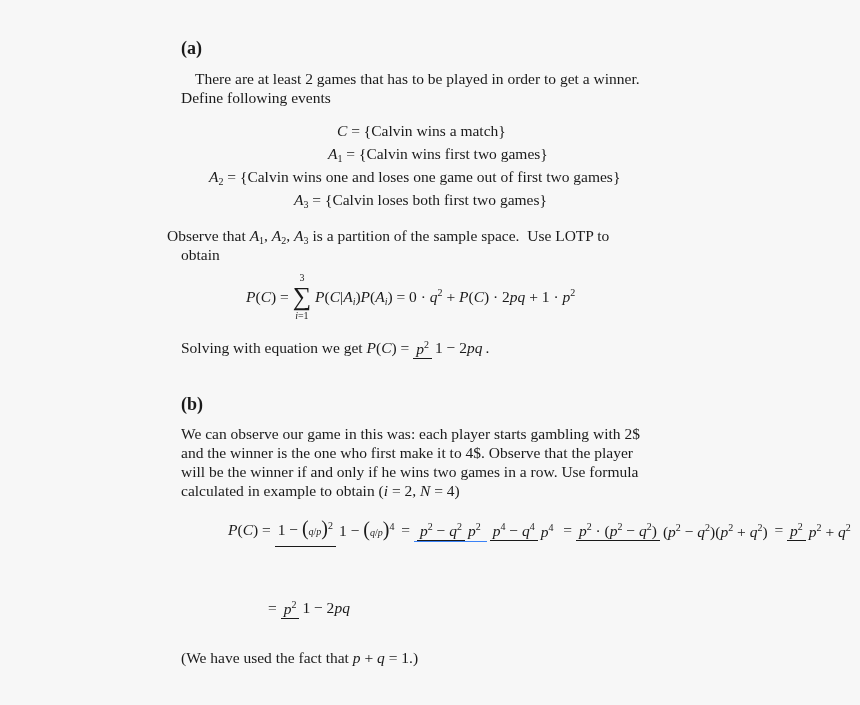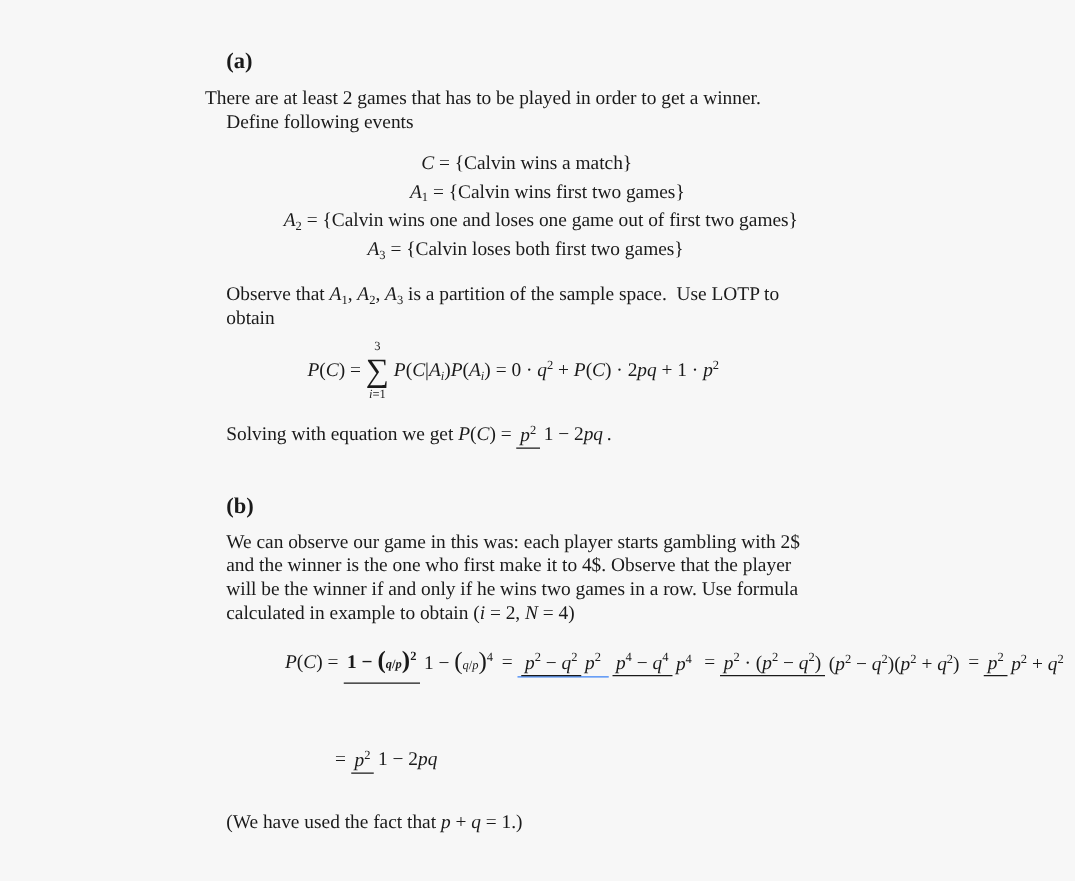--- a/index.html
+++ b/index.html
@@ -15,29 +15,29 @@
   .frac { display:inline-flex; flex-direction:row; align-items:center; vertical-align:middle; }
   .frac .num { padding:0 3px; border-bottom:1px solid #1a1a1a; line-height:18px; }
   .frac .den { padding:0 3px; line-height:18px; }
   .small { font-size:10px; }
   .sum { font-size:26px; line-height:26px; }
 </style>
 </head>
 <body>
 
 <div class="abs head" style="left:181px;top:38px;">(a)</div>
-<div class="abs txt" style="left:164px;top:69px;">There are at least 2 games that has to be played in order to get a winner.</div>
+<div class="abs txt" style="left:195px;top:69px;">There are at least 2 games that has to be played in order to get a winner.</div>
 <div class="abs txt" style="left:181px;top:88px;">Define following events</div>
 
 <div class="abs m" style="left:337px;top:122px;"><i>C</i> <span>= {Calvin wins a match}</span></div>
 <div class="abs m" style="left:312px;top:145px;margin-left:16px;"><i>A</i><sub>1</sub> <span>= {Calvin wins first two games}</span></div>
-<div class="abs m" style="left:209px;top:168px;margin-left:18px;"><i>A</i><sub>2</sub> <span>= {Calvin wins one and loses one game out of first two games}</span></div>
+<div class="abs m" style="left:209px;top:168px;"><i>A</i><sub>2</sub> <span>= {Calvin wins one and loses one game out of first two games}</span></div>
 <div class="abs m" style="left:294px;top:191px;text-align:center;"><i>A</i><sub>3</sub> <span>= {Calvin loses both first two games}</span></div>
 
-<div class="abs txt" style="left:181px;top:226px;">Observe that <i>A</i><sub>1</sub>, <i>A</i><sub>2</sub>, <i>A</i><sub>3</sub> is a partition of the sample space.&nbsp; Use LOTP to</div>
+<div class="abs txt" style="left:167px;top:226px;">Observe that <i>A</i><sub>1</sub>, <i>A</i><sub>2</sub>, <i>A</i><sub>3</sub> is a partition of the sample space.&nbsp; Use LOTP to</div>
 <div class="abs txt" style="left:181px;top:245px;">obtain</div>
 
 <div class="abs m" style="left:246px;top:272px;display:flex;align-items:center;">
   <span><i>P</i>(<i>C</i>) =&nbsp;</span>
   <span style="display:inline-flex;flex-direction:column;align-items:center;line-height:12px;">
     <span class="small">3</span>
       <span class="sum">∑</span>
       <span class="small"><i>i</i>=1</span>
   </span>
   <span>&nbsp;<i>P</i>(<i>C</i>|<i>A<sub>i</sub></i>)<i>P</i>(<i>A<sub>i</sub></i>) = 0 · <i>q</i><sup>2</sup> + <i>P</i>(<i>C</i>) · 2<i>pq</i> + 1 · <i>p</i><sup>2</sup></span>
@@ -55,21 +55,21 @@
 
 <div class="abs head" style="left:181px;top:394px;">(b)</div>
 <div class="abs txt" style="left:181px;top:424px;">We can observe our game in this was: each player starts gambling with 2$</div>
 <div class="abs txt" style="left:181px;top:443px;">and the winner is the one who first make it to 4$. Observe that the player</div>
 <div class="abs txt" style="left:181px;top:462px;">will be the winner if and only if he wins two games in a row. Use formula</div>
 <div class="abs txt" style="left:181px;top:481px;">calculated in example to obtain (<i>i</i> = 2, <i>N</i> = 4)</div>
 
 <div class="abs m" style="left:228px;top:512px;display:flex;align-items:center;">
   <span><i>P</i>(<i>C</i>) =&nbsp;</span>
   <span class="frac">
-      <span class="num" style="line-height:28px;font-weight:bold;">1 − <span style="font-size:20px;">(</span><span class="small"><i>q</i>/<i>p</i></span><span style="font-size:20px;">)</span><sup>2</sup></span>
+      <span class="num" style="line-height:28px;">1 − <span style="font-size:20px;">(</span><span class="small"><i>q</i>/<i>p</i></span><span style="font-size:20px;">)</span><sup>2</sup></span>
       <span class="den" style="line-height:28px;">1 − <span style="font-size:20px;">(</span><span class="small"><i>q</i>/<i>p</i></span><span style="font-size:20px;">)</span><sup>4</sup></span>
     </span>
   <span>&nbsp;=&nbsp;</span>
   <span class="frac">
     <span class="num" style="border-bottom:1px solid #3b82f6;"><span class="frac">
           <span class="num"><i>p</i><sup>2</sup> − <i>q</i><sup>2</sup></span>
           <span class="den"><i>p</i><sup>2</sup></span>
         </span></span>
     <span class="den"><span class="frac">
           <span class="num"><i>p</i><sup>4</sup> − <i>q</i><sup>4</sup></span>

